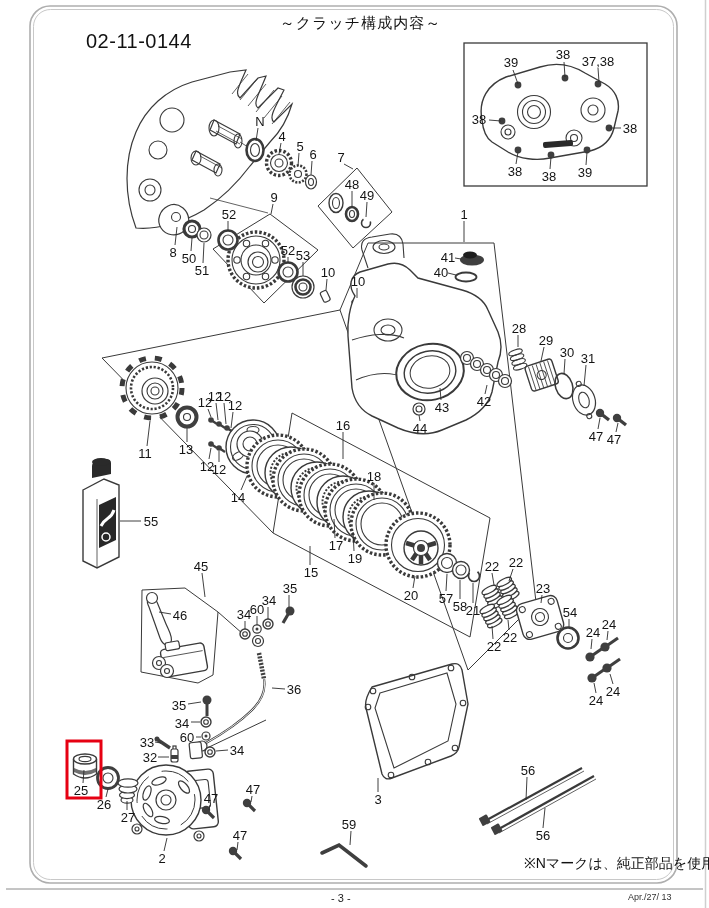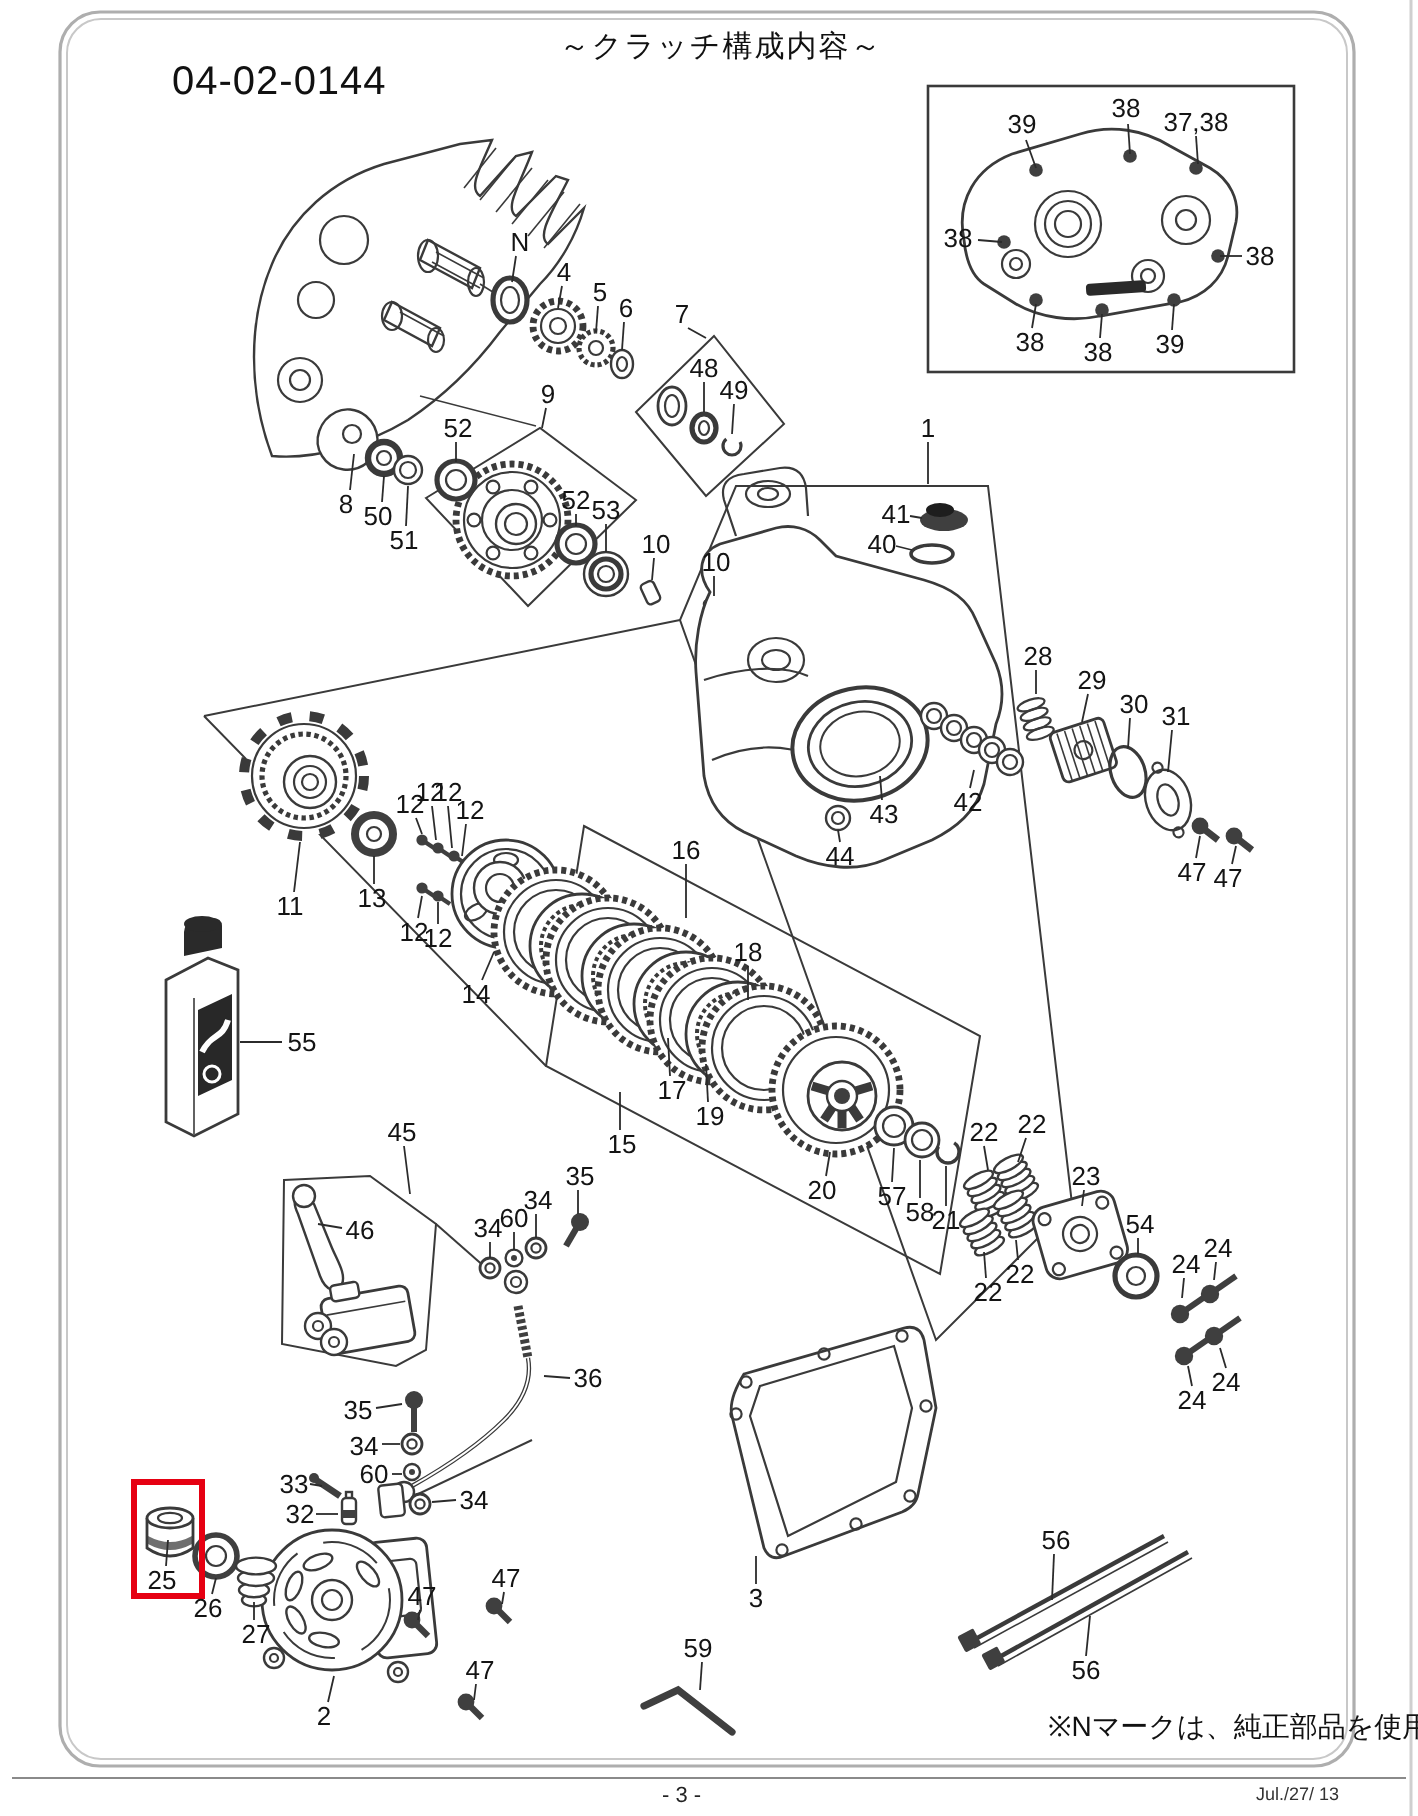--- a/index.html
+++ b/index.html
@@ -702,18 +702,18 @@
         <line x1="351" y1="831" x2="350" y2="845" class="leader"></line>
         <text x="349" y="824" class="callout">59</text>
         <line x1="527" y1="777" x2="526" y2="800" class="leader"></line>
         <text x="528" y="770" class="callout">56</text>
         <line x1="543" y1="828" x2="545" y2="808" class="leader"></line>
         <text x="543" y="835" class="callout">56</text>
       </g>
 </svg>
 
 <div class="ovl" id="title">～クラッチ構成内容～</div>
-<div class="ovl" id="code">04-02-0144</div>
+<div class="ovl" id="code">02-11-0144</div>
 <div class="ovl" id="note">※Nマークは、純正部品を使用</div>
 <div class="ovl" id="pageno">- 3 -</div>
-<div class="ovl" id="date">Jul./27/ 13</div>
+<div class="ovl" id="date">Apr./27/ 13</div>
 
 </div>
 
 </body></html>

